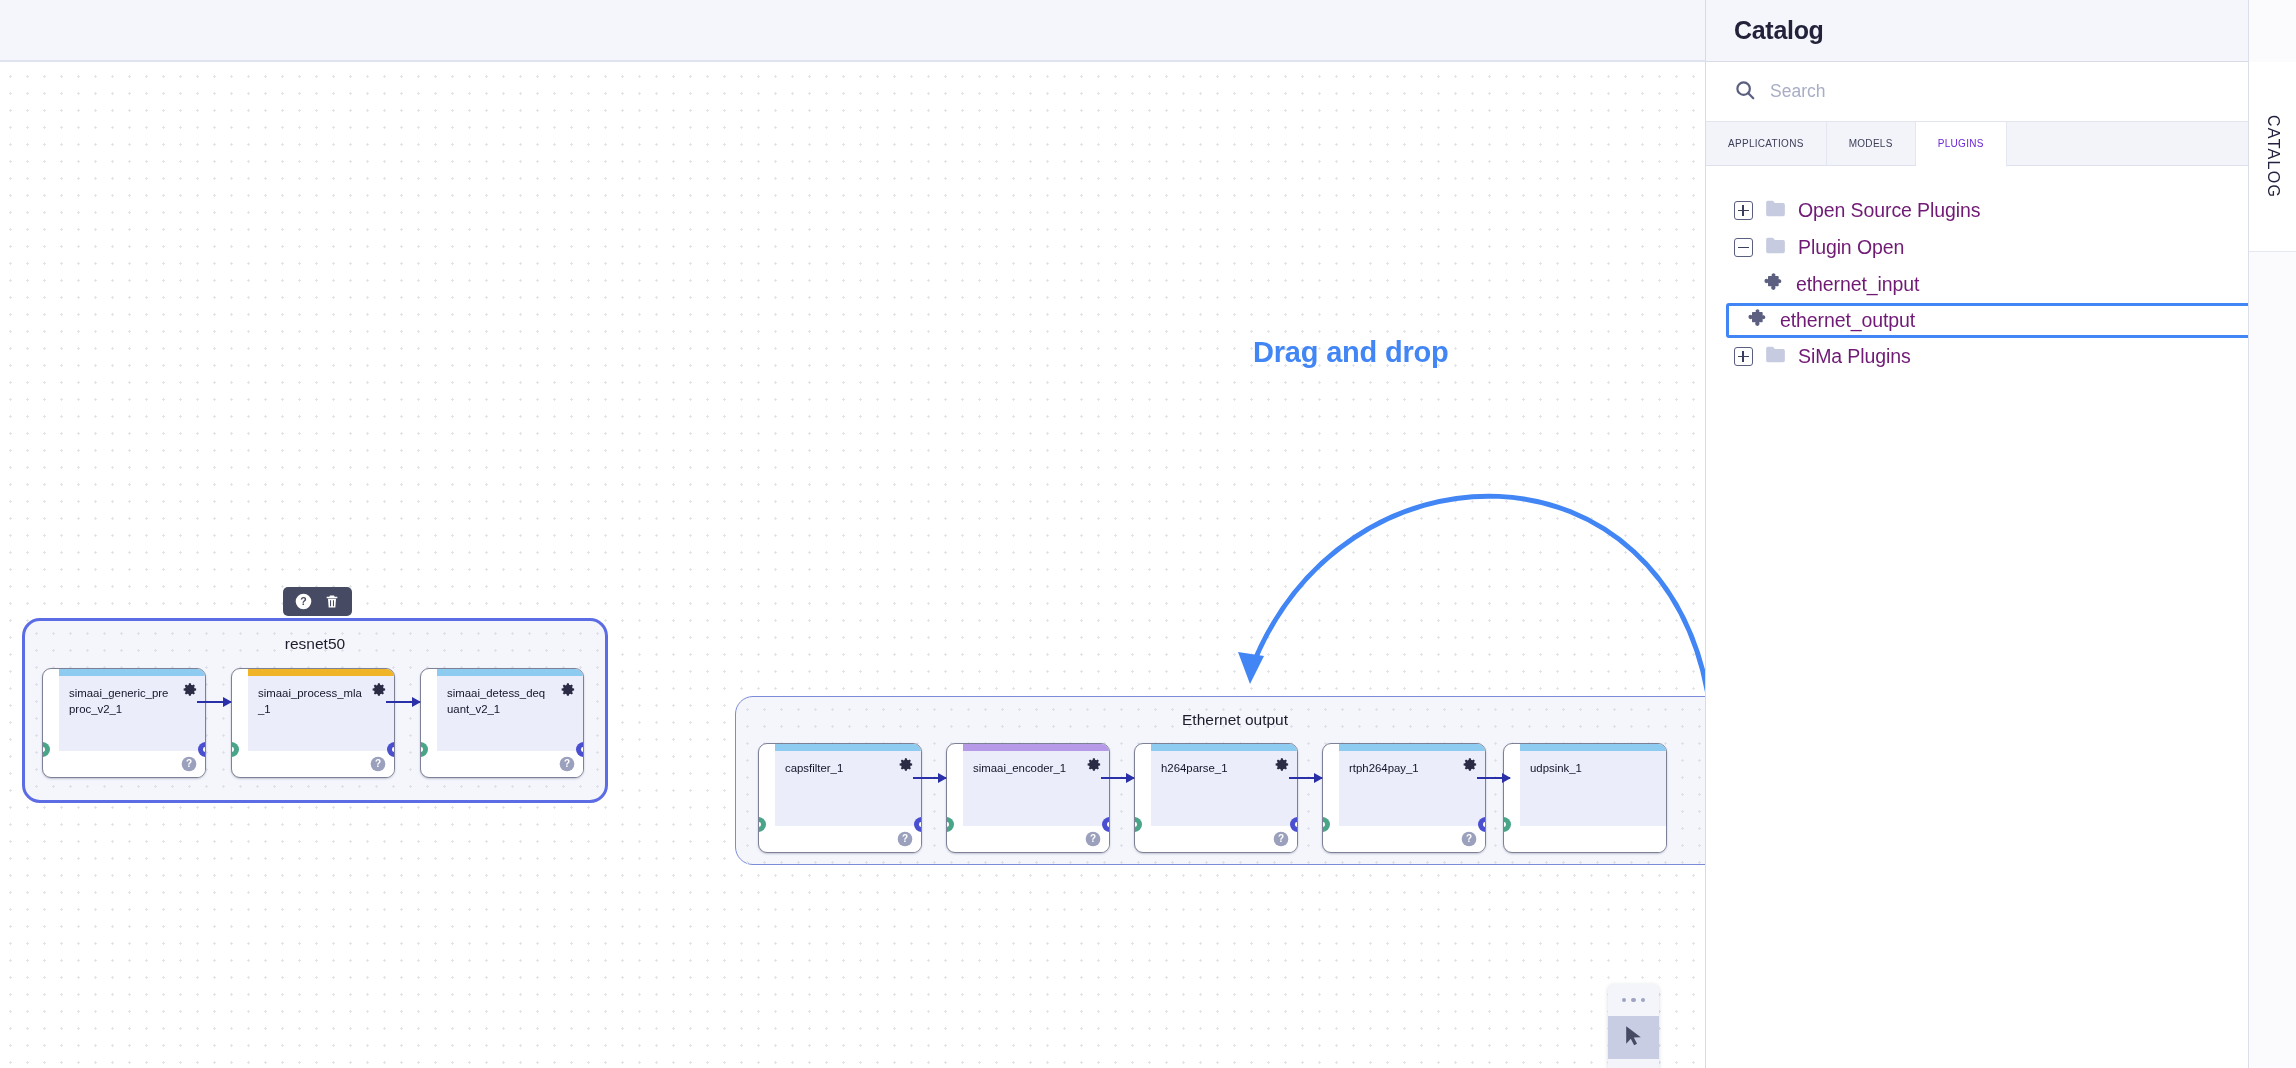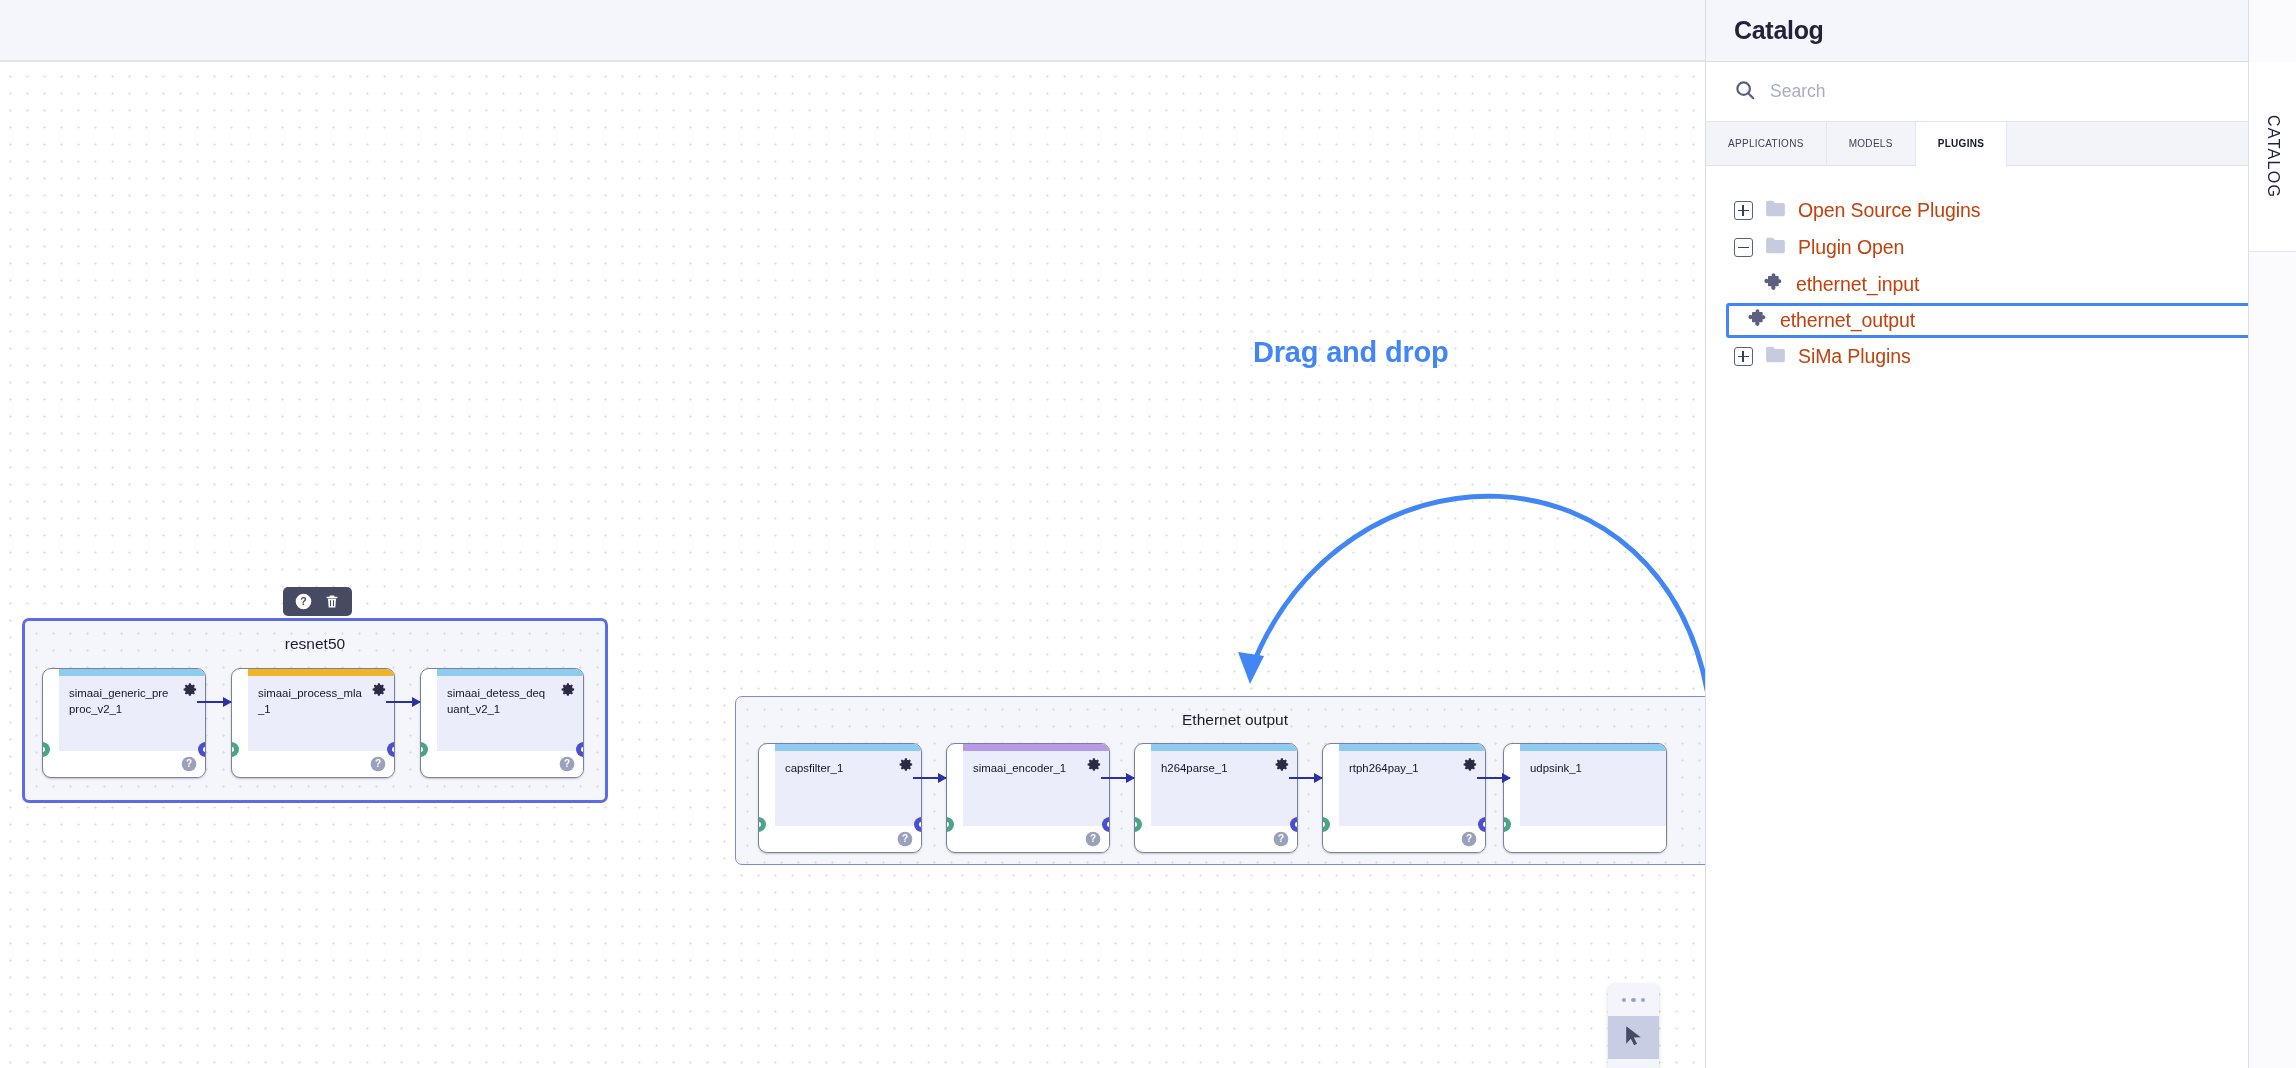--- a/index.html
+++ b/index.html
@@ -32,21 +32,21 @@
     position:absolute; left:1253px; top:274px;
     font-size:29px; font-weight:bold; color:#4285f4;
     letter-spacing:-.2px; white-space:nowrap;
   }
   #drag-arrow{ position:absolute; left:1150px; top:250px; }
 
   
   .group{
     position:absolute;
     background:#f4f6fc;
-    border-radius:7px;
+    border-radius:18px;
   }
   .group .grid-fill{
     position:absolute; inset:0; border-radius:6px;
     background-image:radial-gradient(#dfe1ea 1.3px, transparent 1.4px);
     background-size:17px 17px; background-position:3px 4px;
   }
   .group-title{
     position:absolute; left:0; right:0; top:14px;
     text-align:center; font-size:15.5px; color:#1c1c2b;
   }
@@ -151,32 +151,32 @@
   #search-input::placeholder{ color:#a8adc6; }
 
   #tabs{ display:flex; height:44px; background:#f2f4fa; border-bottom:1.5px solid #dfe2ee; }
   .tab{
     display:flex; align-items:center; justify-content:center;
     font-size:10px; color:#3d3d57; cursor:pointer;
     padding:0 22px; letter-spacing:.3px;
     border-right:1px solid #e4e7f1;
   }
   .tab.active{
-    background:#ffffff; color:#0f172a;
-    border-bottom:1.5px solid #ffffff; margin-bottom:-1.5px;font-weight:bold;
+    background:#ffffff; color:#6d28d9;
+    border-bottom:1.5px solid #ffffff; margin-bottom:-1.5px;
   }
 
   
   #tree{ padding:26px 0 0 0; }
   .tree-row{
     display:flex; align-items:center; gap:12px;
     height:37px; padding-left:28px; cursor:pointer;
   }
   .tree-row.child{ padding-left:57px; }
-  .tree-label{ font-size:19.5px; color:#c2410c; letter-spacing:-.1px; }
+  .tree-label{ font-size:19.5px; color:#701a75; letter-spacing:-.1px; }
   .expander{ width:19px; height:19px; flex:0 0 19px; cursor:pointer;
     border:1.4px solid #5a5f80; border-radius:3px; position:relative; }
   .expander::before{
     content:""; position:absolute; left:3px; top:7.5px;
     width:10.5px; height:1.8px; background:#3b3f5e;
   }
   .expander.plus::after{
     content:""; position:absolute; left:7.4px; top:3px;
     width:1.8px; height:10.5px; background:#3b3f5e;
   }

